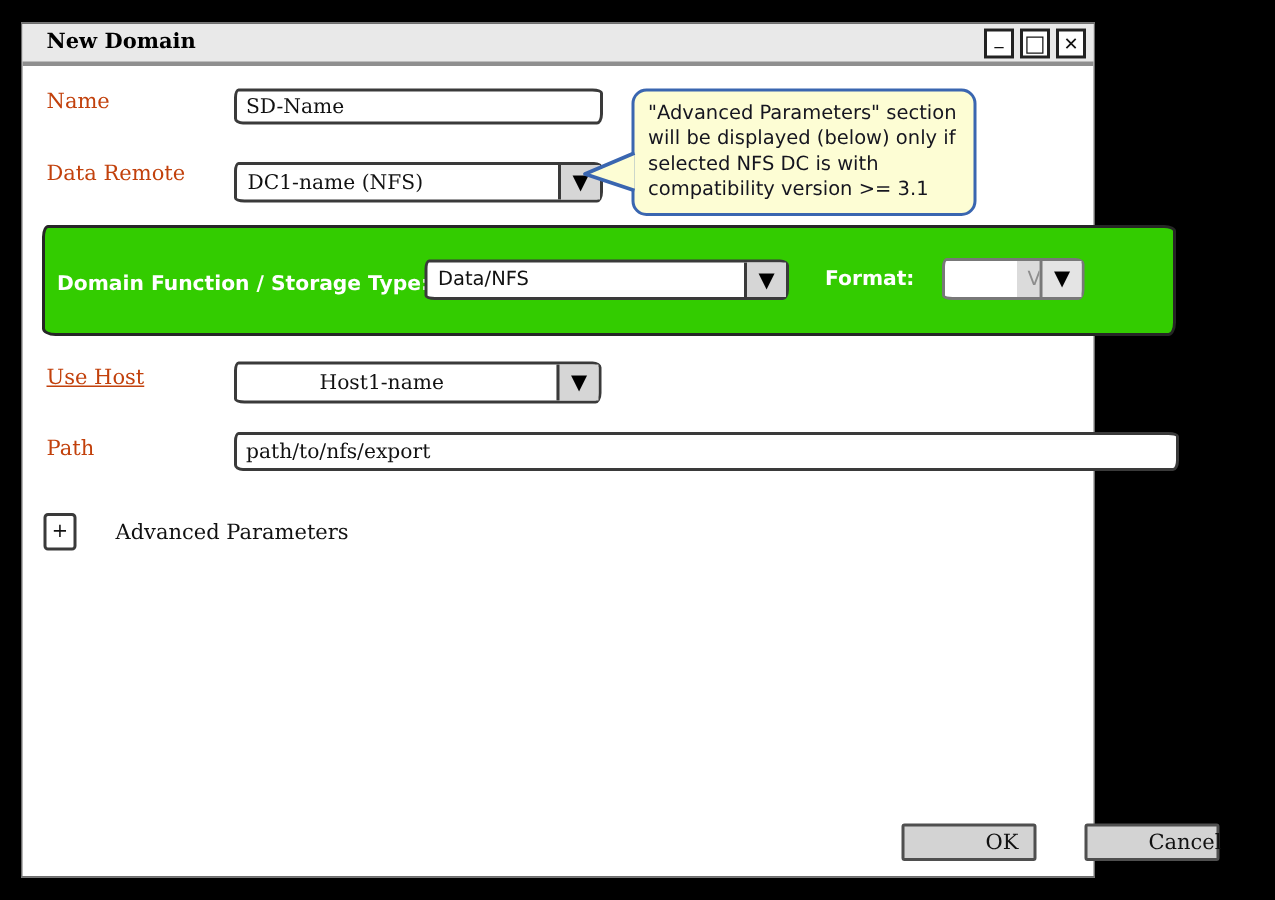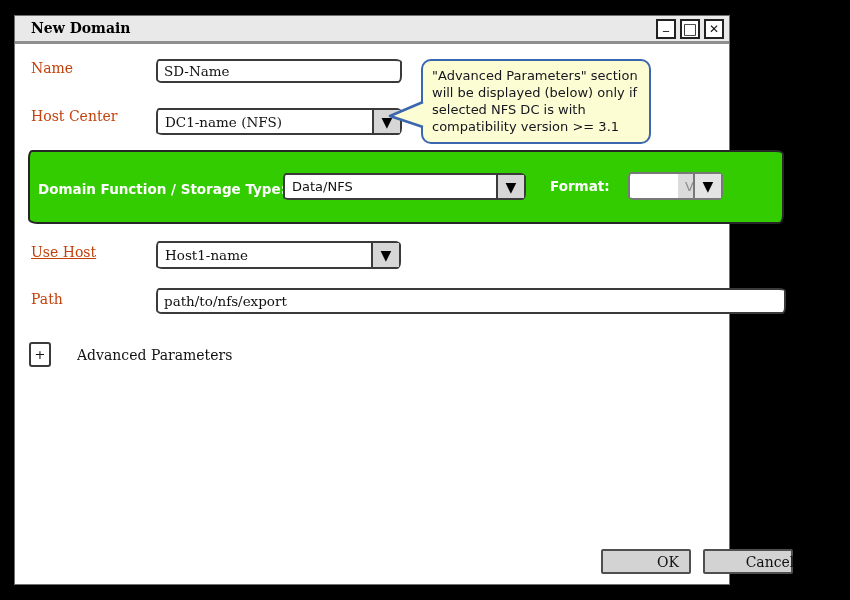--- a/index.html
+++ b/index.html
@@ -90,21 +90,21 @@
   }
   .advlabel{position:absolute;left:62px;top:331px;font-size:14px;color:#111;}
   
   .btn{
     position:absolute;width:90px;height:25px;box-sizing:border-box;
     background:#D3D3D3;border:2px solid #4f4f4f;border-radius:2px;
     font-family:"DejaVu Serif",serif;font-size:14px;color:#111;
     display:flex;align-items:center;justify-content:center;cursor:default;padding-left:44px;
   }
   .btn.ok{left:586px;top:533px;}
-  .btn.cancel{left:688px;top:533px;}
+  .btn.cancel{left:708px;top:533px;}
 </style>
 </head>
 <body>
 
 <div id="dialog">
 
   <div class="titlebar">
     <span class="title">New Domain</span>
     <div class="winbtns">
       <div class="winbtn min">
@@ -115,21 +115,21 @@
         </div>
       <div class="winbtn cls">
           <span>✕</span>
         </div>
     </div>
   </div>
 
   <div class="flabel" style="left:16px;top:44px;">Name</div>
   <input class="tinput" style="left: 141px; top: 43px; width: 246px; height: 24px;" value="SD-Name">
 
-  <div class="flabel" style="left:16px;top:92px;">Host Center</div>
+  <div class="flabel" style="left:16px;top:92px;">Data Remote</div>
   <div class="combo" style="left:141px;top:92px;width:246px;height:27px;">
     <span class="val">DC1-name (NFS)</span>
     <span class="arrow">▼</span>
   </div>
 
   <div class="callout">"Advanced Parameters" section
 will be displayed (below) only if
 selected NFS DC is with
 compatibility version &gt;= 3.1</div>
   <svg class="callout-tail" width="38" height="30" viewBox="0 0 38 30">
@@ -143,21 +143,21 @@
       <span class="arrow">▼</span>
     </div>
     <div class="format-label">Format:</div>
     <div class="combo sans disabled" style="left:598px;top:20px;width:95px;height:28px;">
       <span class="val">V1</span>
       <span class="arrow">▼</span>
     </div>
   </div>
 
   <div class="flabel" style="left:16px;top:228px;text-decoration:underline;">Use Host</div>
-  <div class="combo" style="left:141px;top:225px;width:245px;height:28px;">
+  <div class="combo" style="left:141px;top:225px;width:245px;height:28px;padding-left:48px;">
     <span class="val">Host1-name</span>
     <span class="arrow">▼</span>
   </div>
 
   <div class="flabel" style="left:16px;top:275px;">Path</div>
   <input class="tinput" style="left: 141px; top: 272px; width: 630px; height: 26px;" value="path/to/nfs/export">
 
   <div class="plusbox">
     <span>+</span>
   </div>

